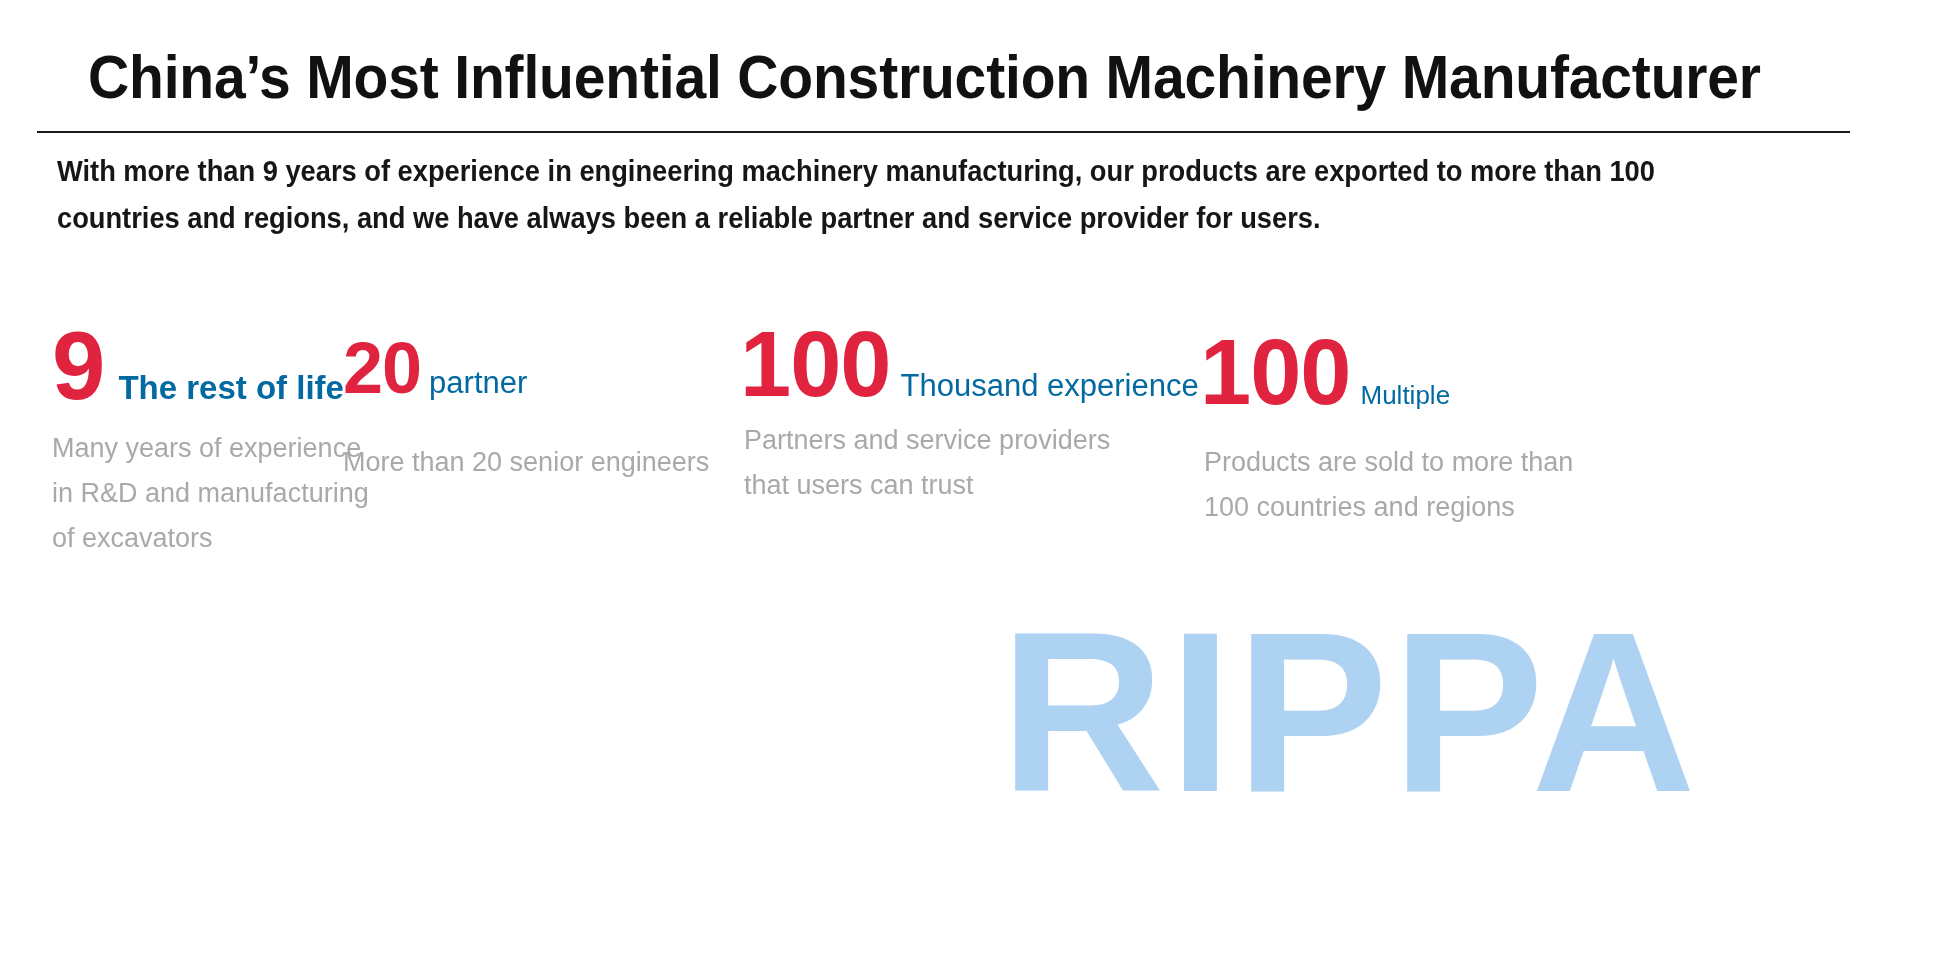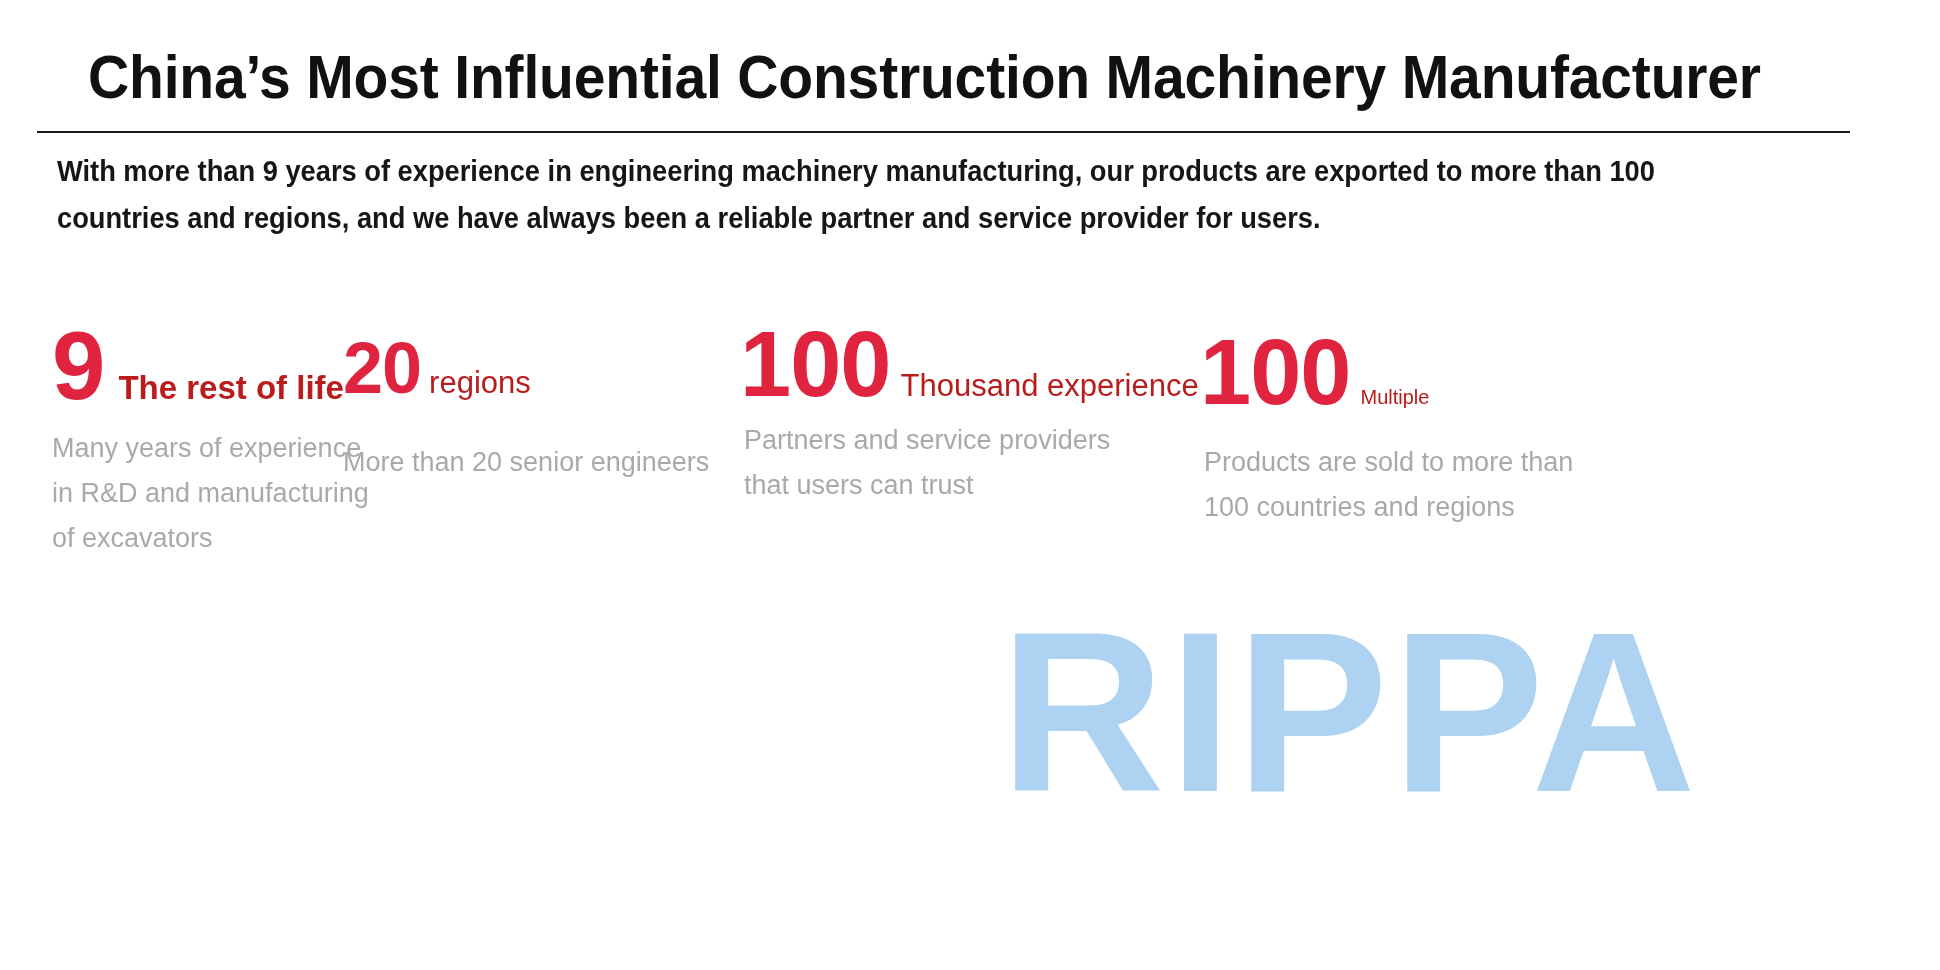--- a/index.html
+++ b/index.html
@@ -94,21 +94,21 @@
 
   .stat-number {
     font-family: "Liberation Sans Narrow", "Liberation Sans", sans-serif;
     font-weight: bold;
     color: #E0233F;
     letter-spacing: -1px;
   }
 
   .stat-label {
     font-family: "Liberation Sans Narrow", "Liberation Sans", sans-serif;
-    color: #b91c1c;
+    color: #0369a1;
     white-space: nowrap;
   }
 
   .stat-desc {
     font-family: "Liberation Sans Narrow", "Liberation Sans", sans-serif;
     font-size: 27px;
     color: #a9a9a9;
     line-height: 45px;
     white-space: pre-line;
   }
@@ -127,21 +127,21 @@
 
   
   .stat-3 { left: 740px; top: 0px; }
   .stat-3 .stat-number { font-size: 92px; }
   .stat-3 .stat-label  { font-size: 31px; font-weight: normal; padding-left: 10px; }
   .stat-3 .stat-desc   { margin-top: 8px; padding-left: 4px; }
 
   
   .stat-4 { left: 1200px; top: 8px; }
   .stat-4 .stat-number { font-size: 92px; }
-  .stat-4 .stat-label  { font-size: 20px; font-weight: normal; padding-left: 10px; }
+  .stat-4 .stat-label  { font-size: 26px; font-weight: normal; padding-left: 10px; }
   .stat-4 .stat-desc   { margin-top: 22px; padding-left: 4px; }
 
   
   .watermark {
     position: absolute;
     left: 1000px;
     top: 598px;
     width: 960px;
     font-family: "Liberation Sans", sans-serif;
     font-size: 228px;
@@ -173,21 +173,21 @@
       <div class="stat-headline">
         <span class="stat-number">9</span><span class="stat-label">The rest of life</span>
       </div>
       <div class="stat-desc">Many years of experience
 in R&amp;D and manufacturing
 of excavators</div>
     </div>
 
     <div class="stat stat-2">
       <div class="stat-headline">
-        <span class="stat-number">20</span><span class="stat-label">regions</span>
+        <span class="stat-number">20</span><span class="stat-label">partner</span>
       </div>
       <div class="stat-desc">More than 20 senior engineers</div>
     </div>
 
     <div class="stat stat-3">
       <div class="stat-headline">
         <span class="stat-number">100</span><span class="stat-label">Thousand experience</span>
       </div>
       <div class="stat-desc">Partners and service providers
 that users can trust</div>

